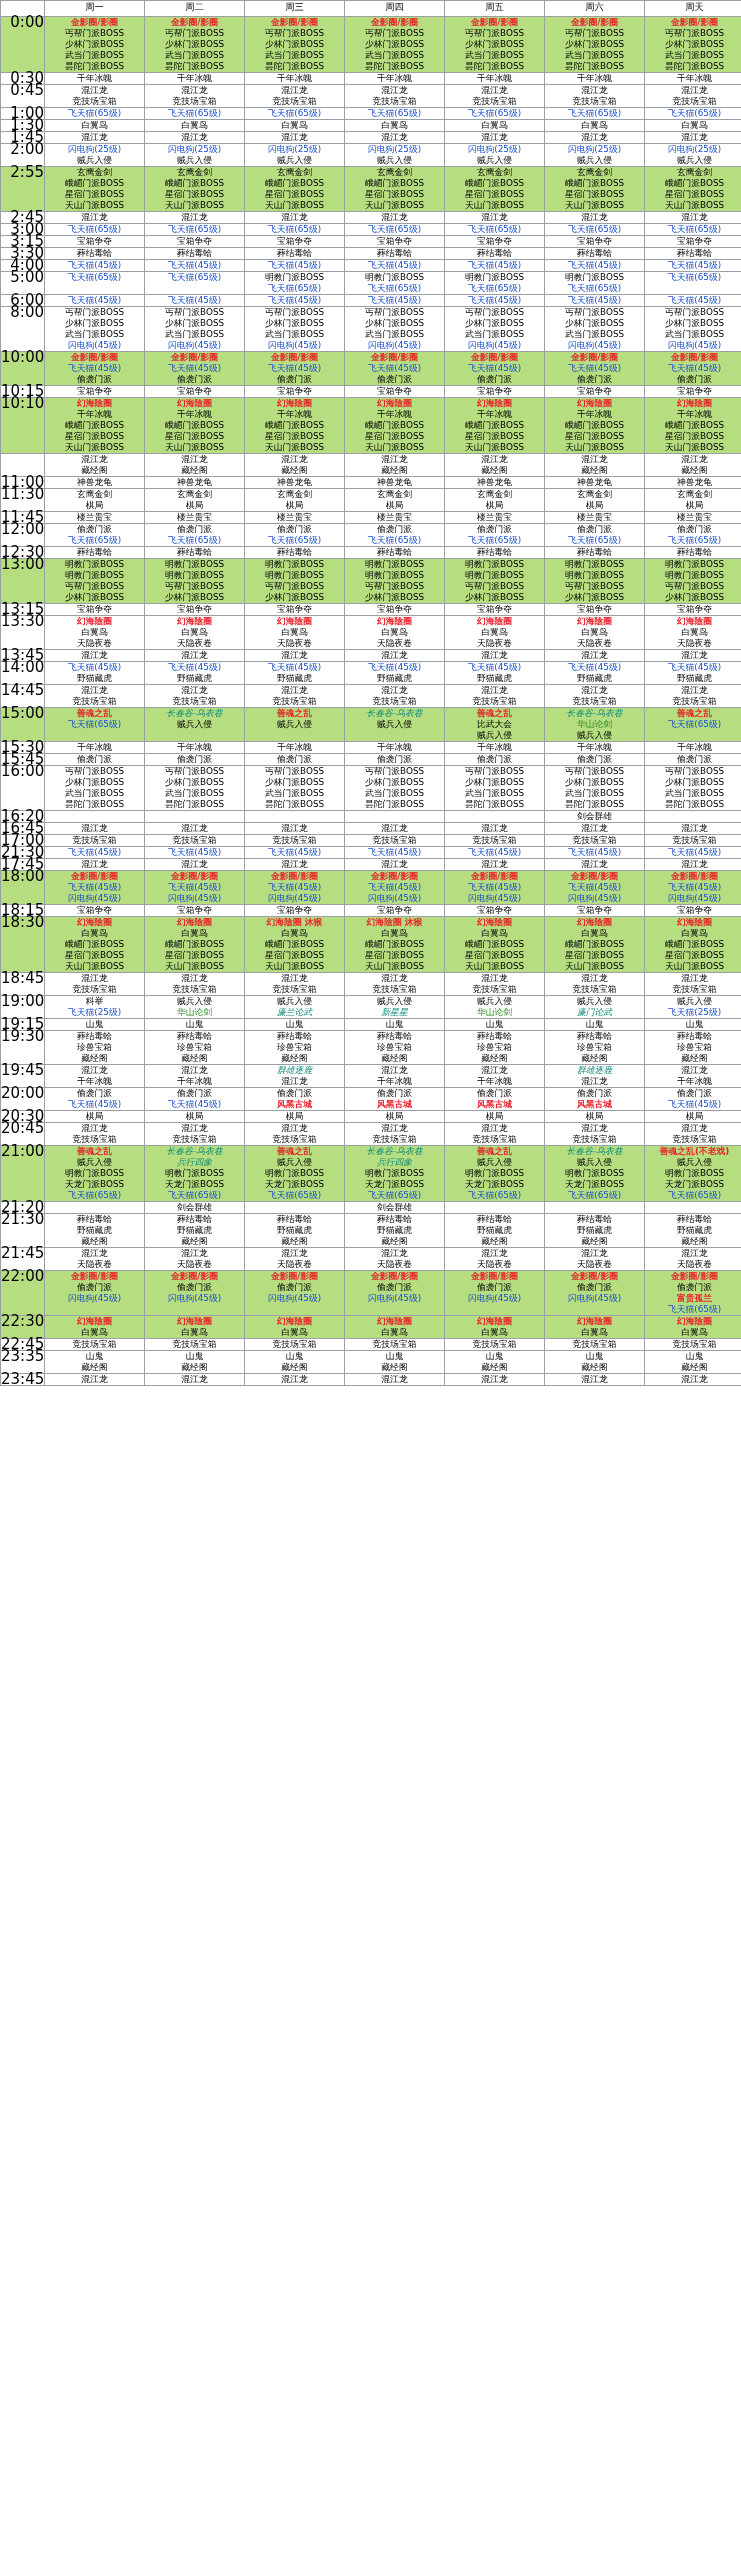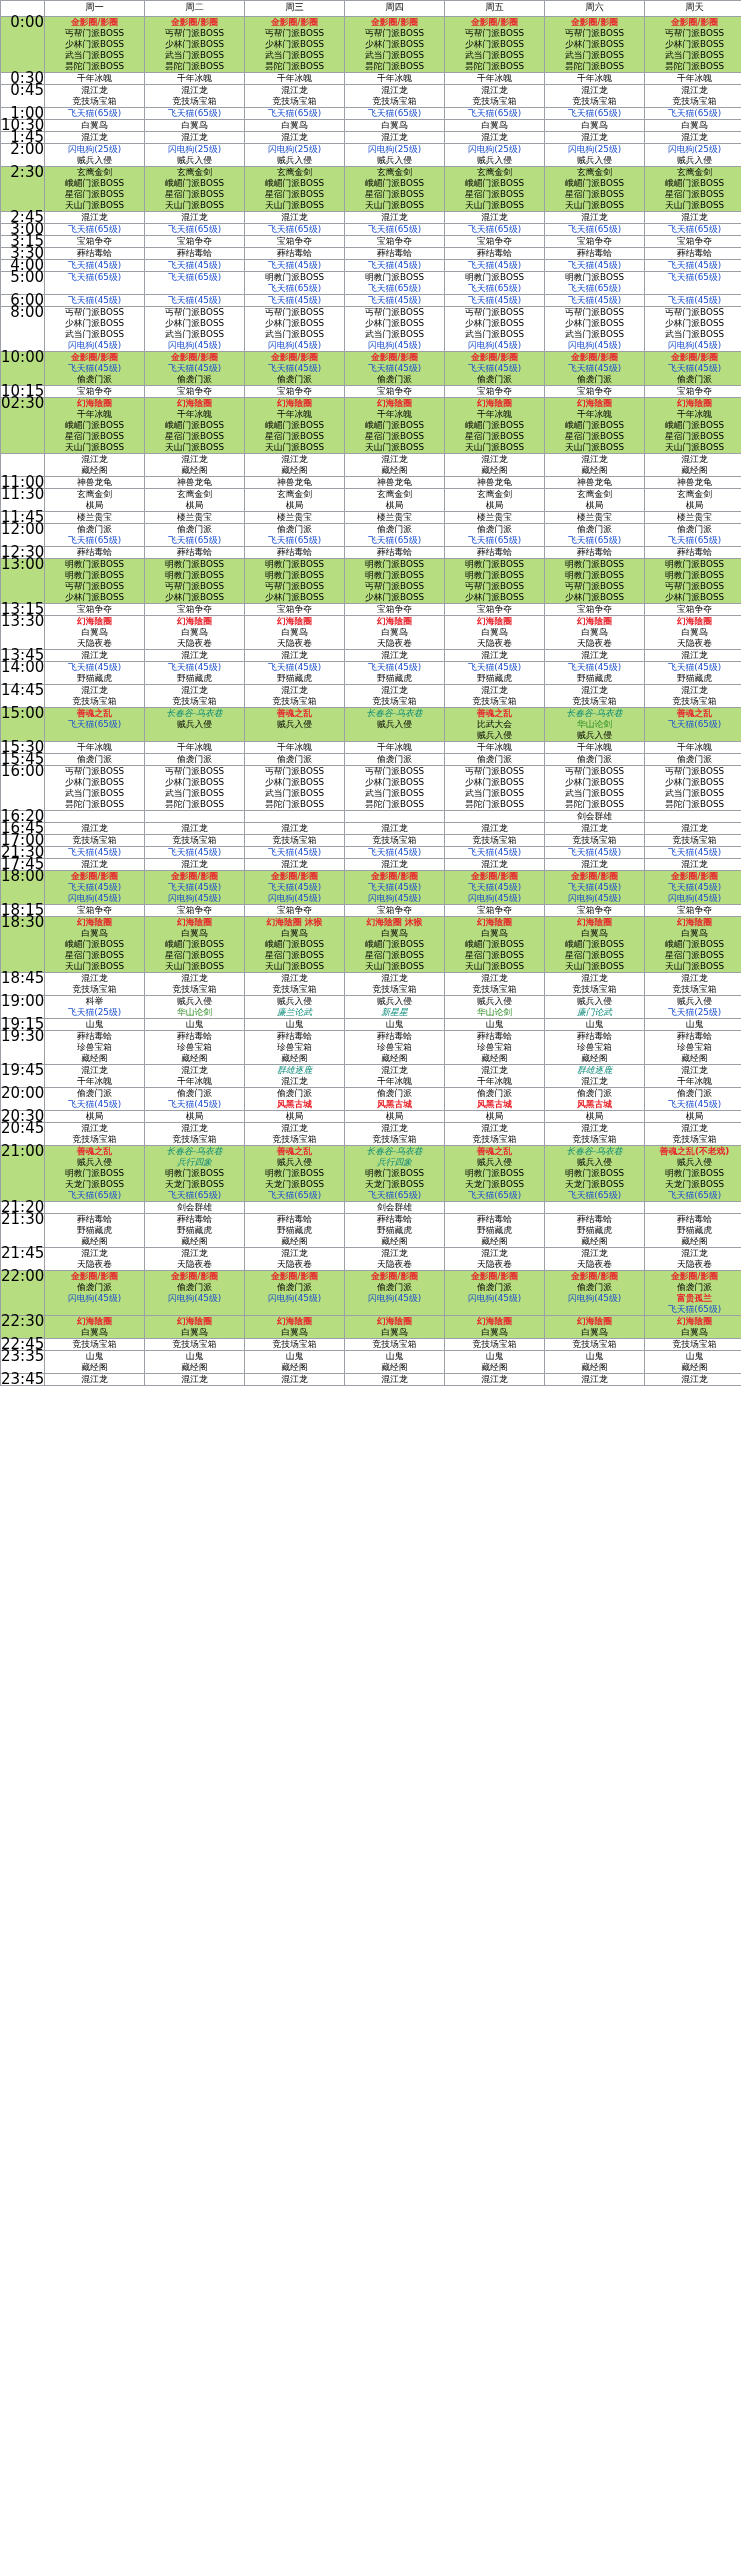--- a/index.html
+++ b/index.html
@@ -164,21 +164,21 @@
             <div class="blue">飞天猫(65级)</div>
           </td>
           <td class="cell white">
             <div class="blue">飞天猫(65级)</div>
           </td>
           <td class="cell white">
             <div class="blue">飞天猫(65级)</div>
           </td>
         </tr>
         <tr>
-          <td class="tcell white">10:30</td>
+          <td class="tcell white">1:30</td>
           <td class="cell white">
             <div class="plain">白翼鸟</div>
           </td>
           <td class="cell white">
             <div class="plain">白翼鸟</div>
           </td>
           <td class="cell white">
             <div class="plain">白翼鸟</div>
           </td>
           <td class="cell white">
@@ -243,21 +243,21 @@
           <td class="cell white">
             <div class="blue">闪电狗(25级)</div>
             <div class="plain">贼兵入侵</div>
           </td>
           <td class="cell white">
             <div class="blue">闪电狗(25级)</div>
             <div class="plain">贼兵入侵</div>
           </td>
         </tr>
         <tr>
-          <td class="tcell green">2:30</td>
+          <td class="tcell green">2:55</td>
           <td class="cell green">
             <div class="plain">玄鹰金剑</div>
             <div class="plain">峨嵋门派BOSS</div>
             <div class="plain">星宿门派BOSS</div>
             <div class="plain">天山门派BOSS</div>
           </td>
           <td class="cell green">
             <div class="plain">玄鹰金剑</div>
             <div class="plain">峨嵋门派BOSS</div>
             <div class="plain">星宿门派BOSS</div>
@@ -567,21 +567,21 @@
             <div class="plain">宝箱争夺</div>
           </td>
           <td class="cell white">
             <div class="plain">宝箱争夺</div>
           </td>
           <td class="cell white">
             <div class="plain">宝箱争夺</div>
           </td>
         </tr>
         <tr>
-          <td class="tcell green">02:30</td>
+          <td class="tcell green">10:10</td>
           <td class="cell green">
             <div class="red">幻海陰圈</div>
             <div class="plain">千年冰魄</div>
             <div class="plain">峨嵋门派BOSS</div>
             <div class="plain">星宿门派BOSS</div>
             <div class="plain">天山门派BOSS</div>
           </td>
           <td class="cell green">
             <div class="red">幻海陰圈</div>
             <div class="plain">千年冰魄</div>

